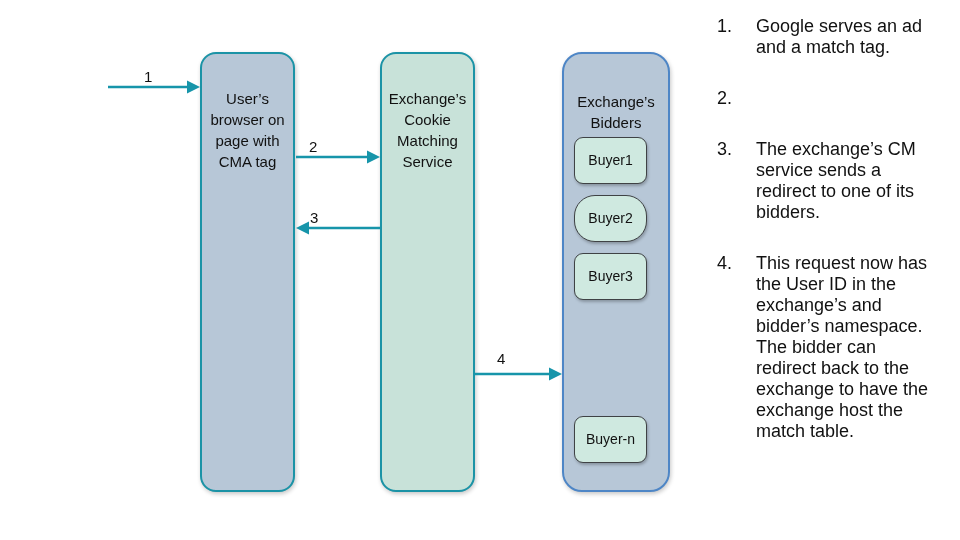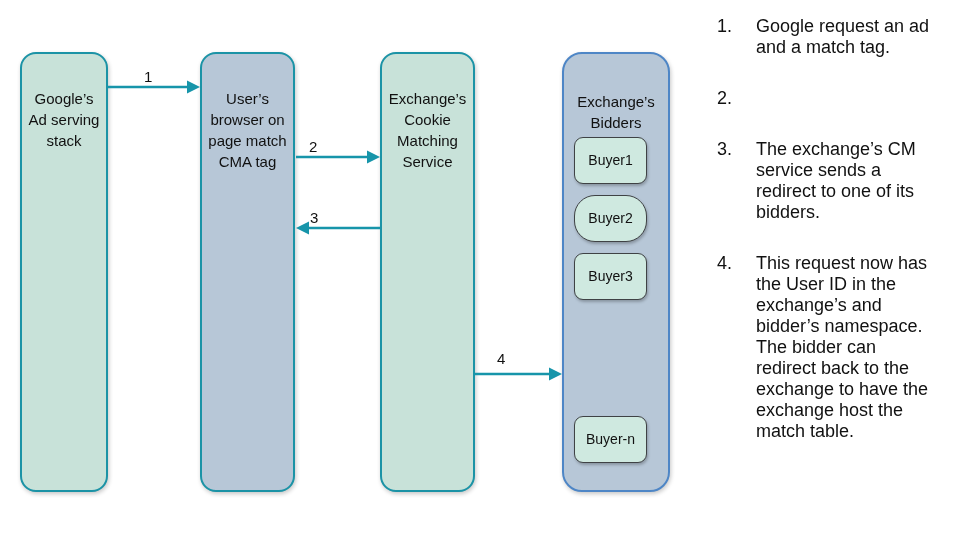--- a/index.html
+++ b/index.html
@@ -104,30 +104,25 @@
   .step-text {
     flex: 1 1 auto;
     white-space: pre-line;
   }
 </style>
 </head>
 <body>
 
 <div class="slide">
 
-  <div class="node node-green node-google">
-    <span class="node-label">Google’s
-Ad serving
-stack</span>
-  </div>
 
   <div class="node node-blue node-browser">
     <span class="node-label">User’s
 browser on
-page match
+page with
 CMA tag</span>
   </div>
 
   <div class="node node-green node-cm">
     <span class="node-label">Exchange’s
 Cookie
 Matching
 Service</span>
   </div>
 
@@ -168,21 +163,21 @@
   </svg>
 
   <span class="arrow-label lbl-1">1</span>
   <span class="arrow-label lbl-2">2</span>
   <span class="arrow-label lbl-3">3</span>
   <span class="arrow-label lbl-4">4</span>
 
   <div class="steps">
     <div class="step">
       <span class="step-num">1.</span>
-      <span class="step-text">Google request an ad
+      <span class="step-text">Google serves an ad
 and a match tag.</span>
     </div>
     <div class="step">
       <span class="step-num">2.</span>
     </div>
     <div class="step">
       <span class="step-num">3.</span>
       <span class="step-text">The exchange’s CM
 service sends a
 redirect to one of its

